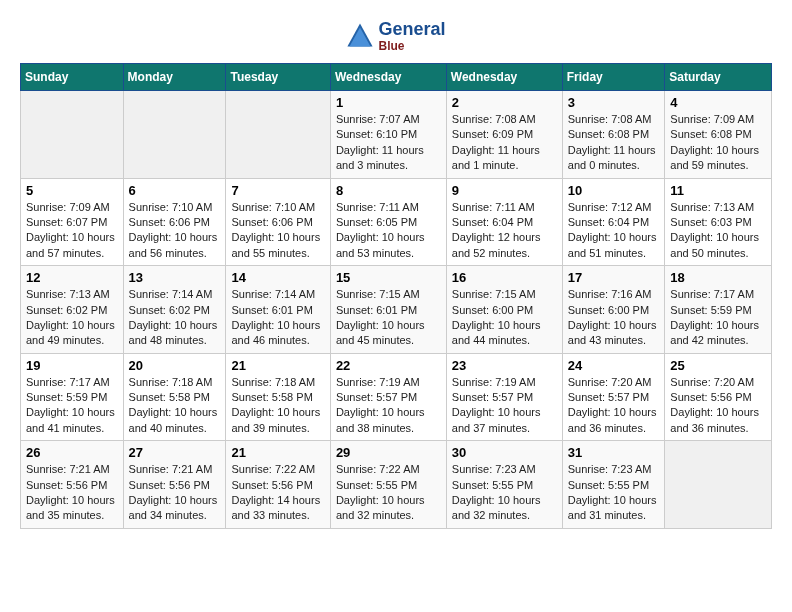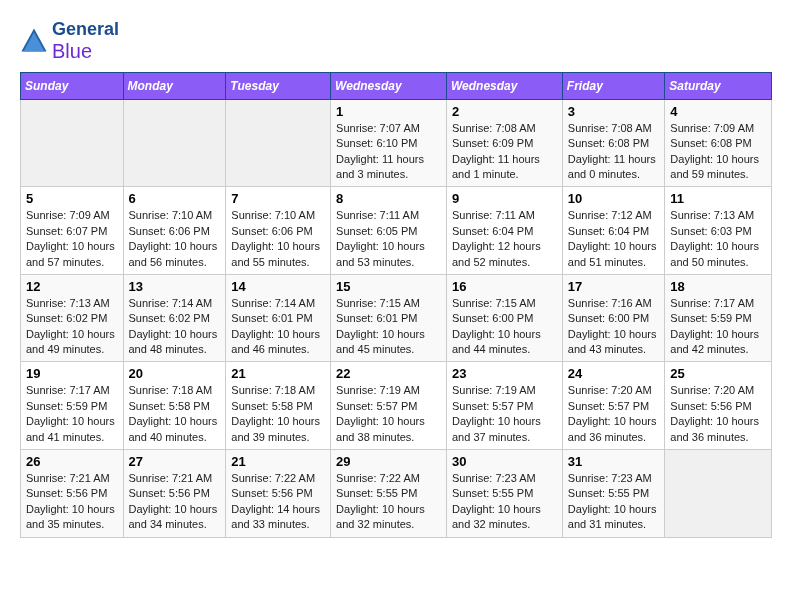--- a/index.html
+++ b/index.html
@@ -5,21 +5,21 @@
     * { box-sizing: border-box; margin: 0; padding: 0; }
     body {
       font-family: Arial, sans-serif;
       background: #fff;
       width: 792px;
       min-height: 612px;
       padding: 20px;
     }
     .header {
       display: flex;
-      justify-content: flex-start;
+      justify-content: center;
       align-items: flex-start;
       margin-bottom: 10px;
     }
     .logo {
       display: flex;
       align-items: center;
     }
     .logo-icon {
       width: 28px;
       height: 28px;
@@ -36,23 +36,22 @@
     .location-title {
       font-size: 16px;
       color: #333;
     }
     table {
       width: 100%;
       border-collapse: collapse;
       font-size: 11px;
     }
     thead tr {
-      background: #8b5cf6;
+      background: #0f766e;
       color: #fff;
-      font-style: italic;
     }
     thead th {
       padding: 6px 4px;
       text-align: left;
       font-size: 12px;
       font-weight: bold;
       border: 1px solid #1a4d8f;
     }
     tbody tr {
       vertical-align: top;
@@ -86,21 +85,21 @@
 <body>
 
 <div class="header">
   <div class="logo">
     <svg class="logo-icon" viewBox="0 0 40 40" xmlns="http://www.w3.org/2000/svg">
       <polygon points="20,2 38,35 2,35" fill="#2563a8"></polygon>
       <polygon points="20,8 35,35 5,35" fill="#4a90d9"></polygon>
     </svg>
     <div>
       <div style="font-size:18px;font-weight:bold;color:#1a4d8f;line-height:1.1;">General</div>
-      <div style="font-size:20px;font-weight:normal;color:#6d28d9;line-height:1.1;">Blue</div>
+      <div style="font-size:12px;font-weight:bold;color:#7f1d1d;line-height:1.1;">Blue</div>
     </div>
   </div>
   <div class="title-block">
     <div class="month-title"></div>
     <div class="location-title"></div>
   </div>
 </div>
 
 <table>
   <thead>

